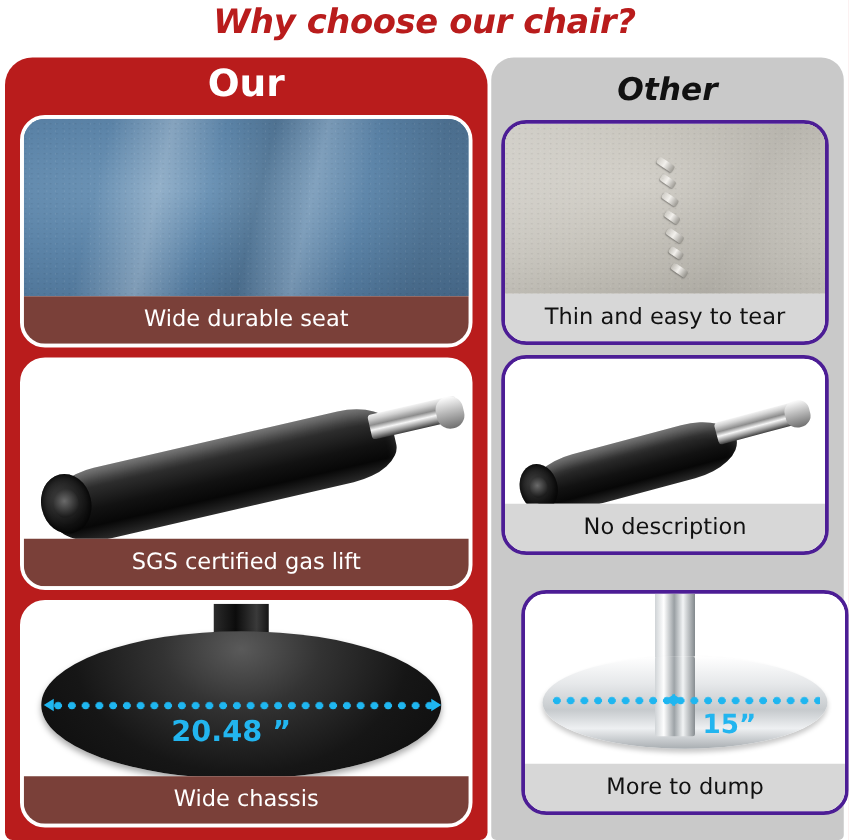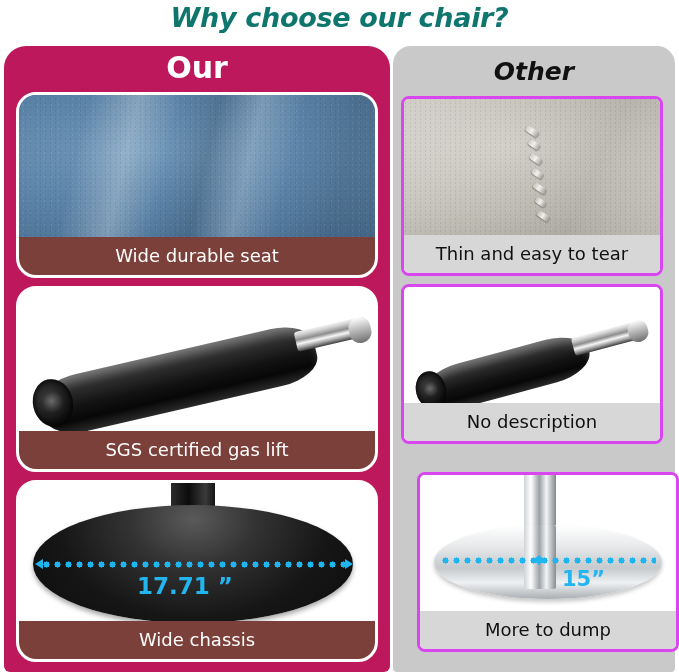--- a/index.html
+++ b/index.html
@@ -19,42 +19,42 @@
   .title {
     position: absolute;
     left: 0;
     top: 2px;
     width: 679px;
     text-align: center;
     font-family: "DejaVu Sans", sans-serif;
     font-size: 27px;
     font-weight: bold;
     font-style: italic;
-    color: #0f766e;
+    color: #b91c1c;
     letter-spacing: -0.3px;
   }
 
   
   .board {
     position: absolute;
     left: 0;
     top: 46px;
     width: 679px;
     height: 626px;
   }
 
   .col {
     position: absolute;
     top: 0;
     bottom: 0;
   }
   .col-our {
     left: 4px;
     width: 386px;
-    background: #be185d;
+    background: #b91c1c;
     border-radius: 22px 22px 6px 6px;
   }
   .col-other {
     left: 393px;
     width: 282px;
     background: #c9c9c9;
     border-radius: 18px 18px 4px 4px;
   }
 
   .col-head {
@@ -91,22 +91,22 @@
   .card.our {
     left: 12px;
     width: 362px;
     border: 3px solid #ffffff;
     border-radius: 20px;
     box-sizing: border-box;
   }
   .card.other {
     left: 8px;
     width: 262px;
-    border: 3px solid #d946ef;
-    border-radius: 8px;
+    border: 3px solid #4c1d95;
+    border-radius: 20px;
     box-sizing: border-box;
   }
 
   .our-r1 { top: 46px;  height: 186px; }
   .our-r2 { top: 240px; height: 186px; }
   .our-r3 { top: 434px; height: 182px; }
 
   .other-r1 { top: 50px;  height: 180px; }
   .other-r2 { top: 238px; height: 160px; }
   .other-r3 { top: 426px; height: 180px; margin-left: 16px; }
@@ -316,21 +316,21 @@
     </div>
 
     <div class="card our our-r3">
       <div class="photo">
         <div class="chassis">
           <div class="col-black" style="left:152px; top:-6px; width:44px; height:38px;"></div>
           <div class="disc-black" style="left:14px; top:22px; width:320px; height:118px;"></div>
           <div class="measure-line" style="left:22px; top:78px; width:306px;"></div>
           <div class="arrow-l" style="left:16px; top:76px;"></div>
           <div class="arrow-r" style="left:326px; top:76px;"></div>
-          <div class="measure-label m-our" style="left:118px; top:90px;">17.71 ”</div>
+          <div class="measure-label m-our" style="left:118px; top:90px;">20.48 ”</div>
         </div>
       </div>
       <div class="caption our">Wide chassis</div>
     </div>
   </div>
 
   <div class="col col-other">
 
     <div class="col-head other">Other</div>
 

